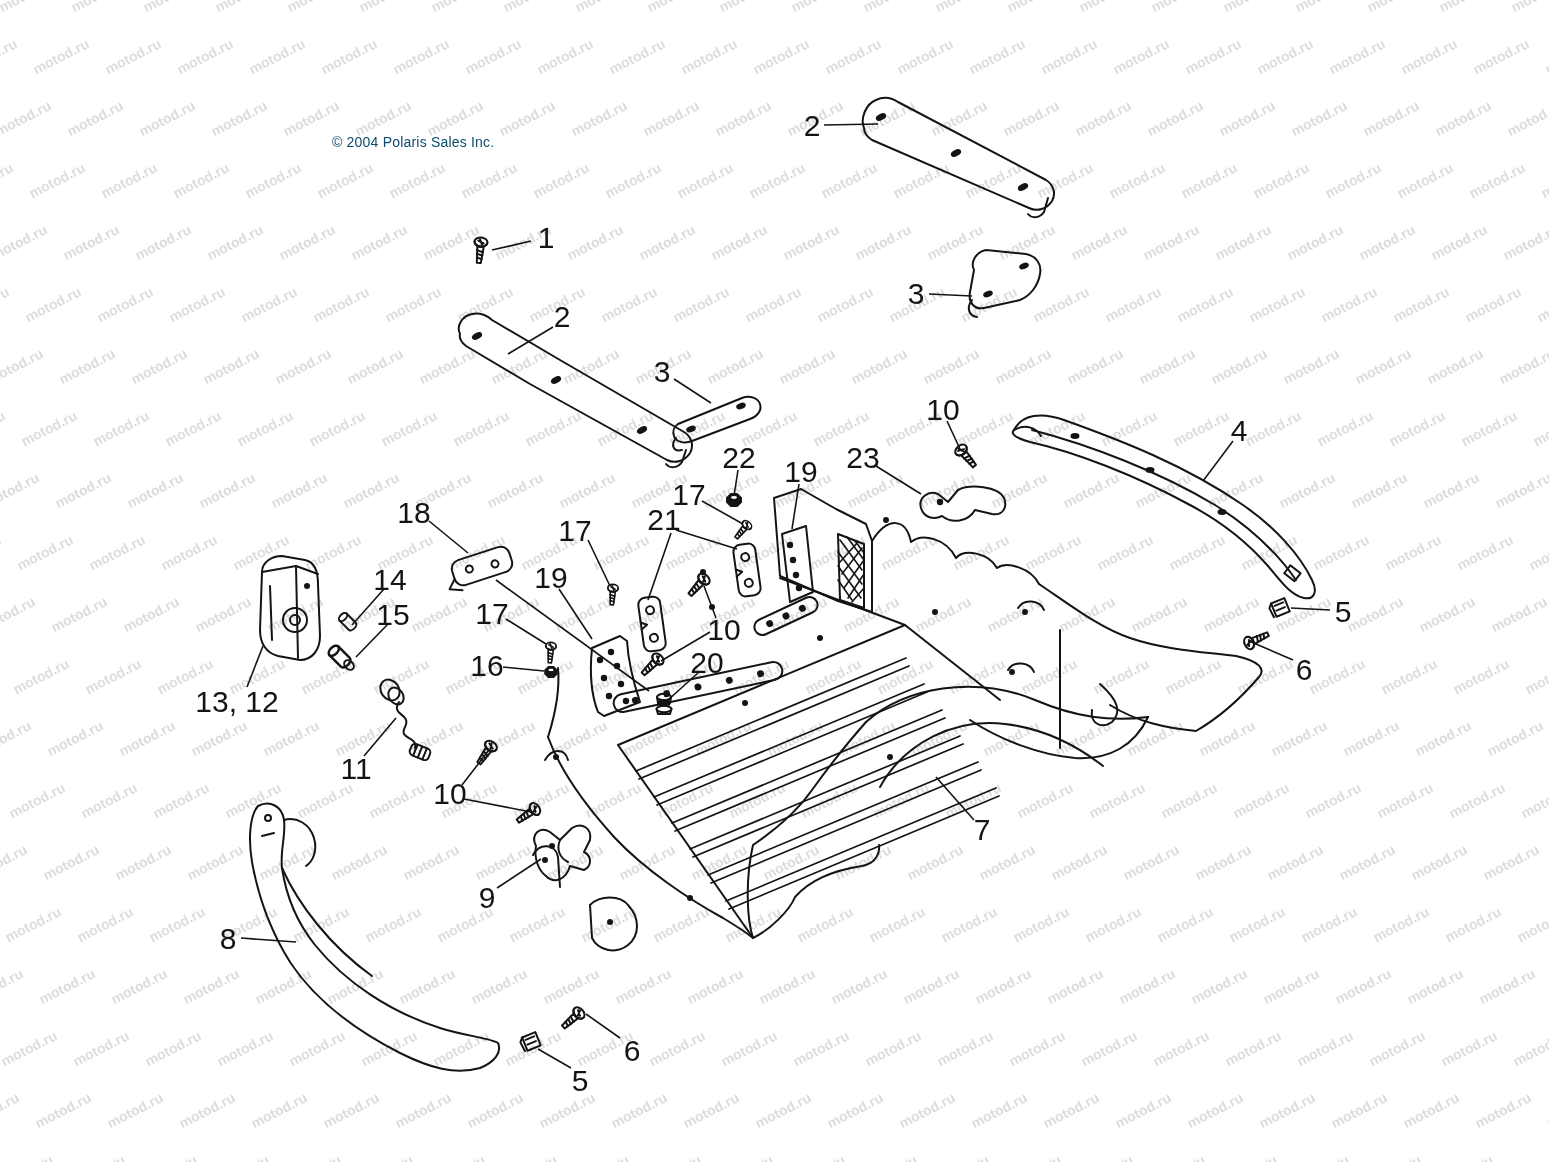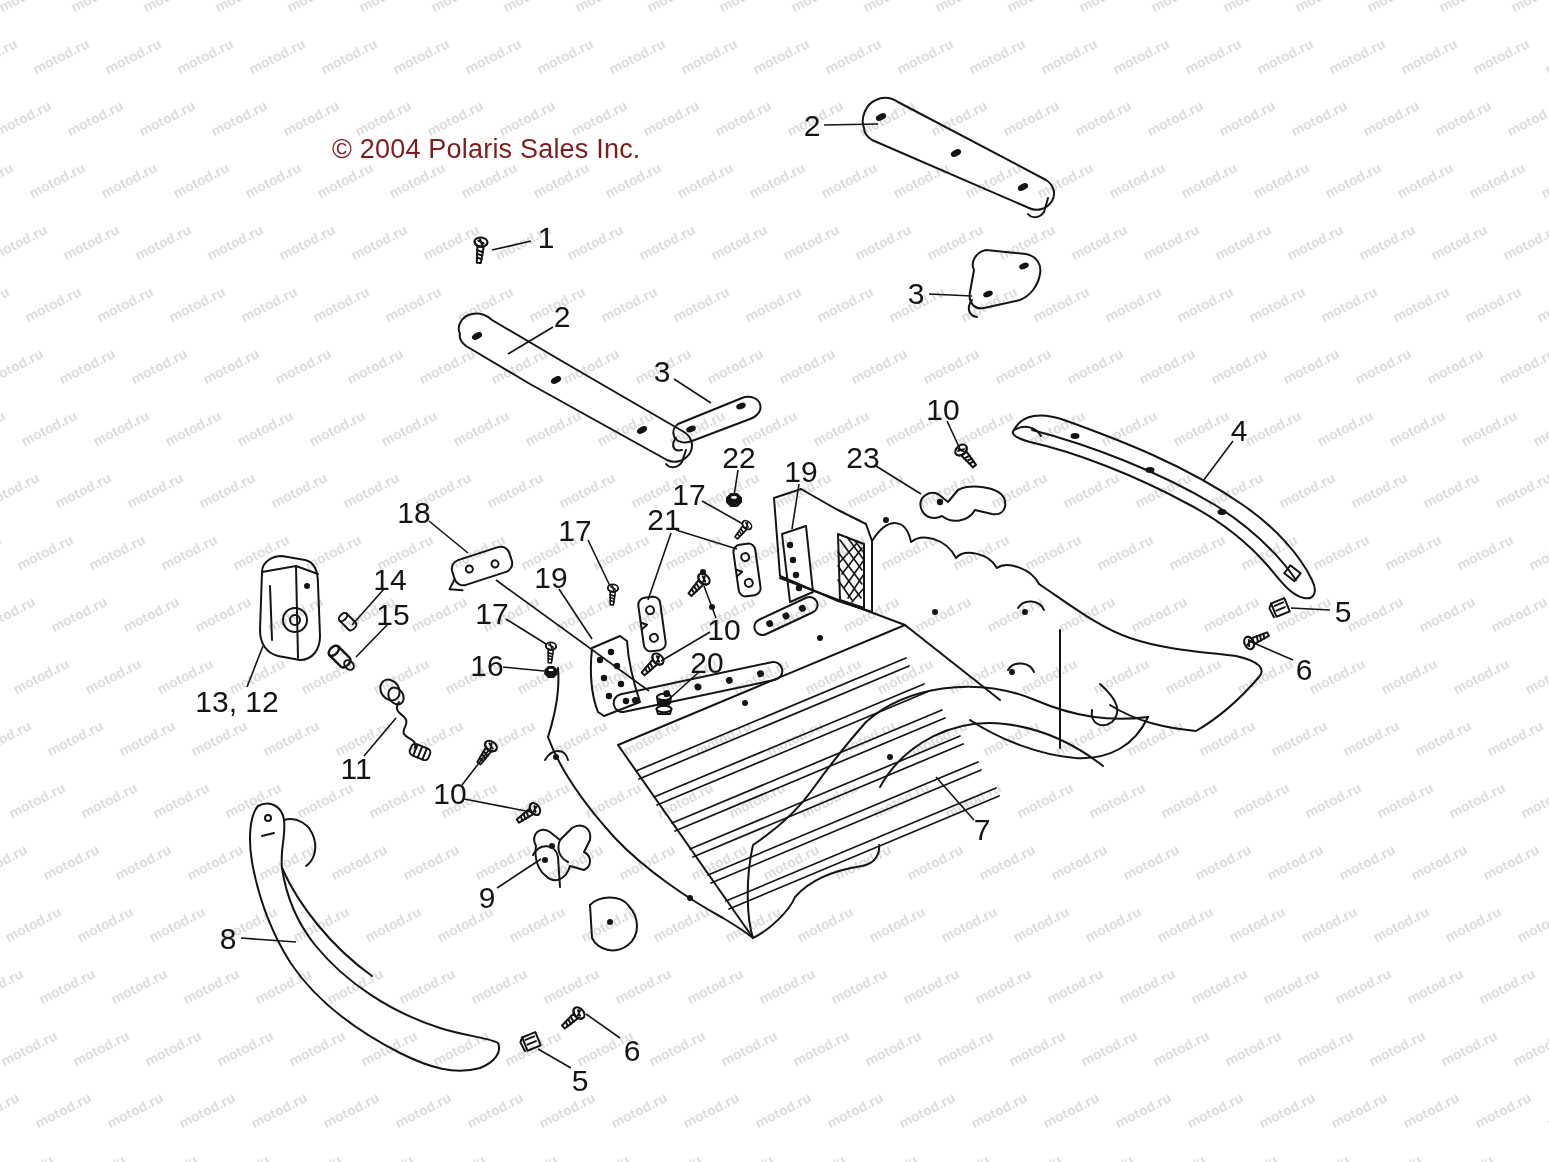--- a/index.html
+++ b/index.html
@@ -2,21 +2,21 @@
 <html><head>
 <meta charset="utf-8">
 <style>
   html,body{margin:0;padding:0;background:#fff;}
   #stage{position:relative;width:1549px;height:1162px;overflow:hidden;background:#fff;
          font-family:"Liberation Sans", sans-serif;}
   #watermark-layer{position:absolute;inset:0;z-index:1;pointer-events:none;}
   #watermark-layer span{position:absolute;font-size:14px;font-weight:bold;white-space:nowrap;
          transform:rotate(-27deg);transform-origin:left center;user-select:none;}
   #diagram{position:absolute;left:0;top:0;z-index:2;}
-  #copyright{position:absolute;left:332px;top:134px;z-index:3;font-size:27px;color:#7f1d1d;
+  #copyright{position:absolute;left:332px;top:134px;z-index:3;font-size:14px;color:#0c4a6e;
          letter-spacing:0.2px;}
   .callout-text{font-size:30px;fill:#141414;}
 </style>
 </head>
 <body>
 
 <div id="stage">
   <div id="watermark-layer">
       <span style="left: 0px; top: 0px; color: rgb(220, 220, 220); font-size: 14px;">motod.ru</span>
       <span style="left: 72px; top: 0px; color: rgb(220, 220, 220); font-size: 14px;">motod.ru</span>

